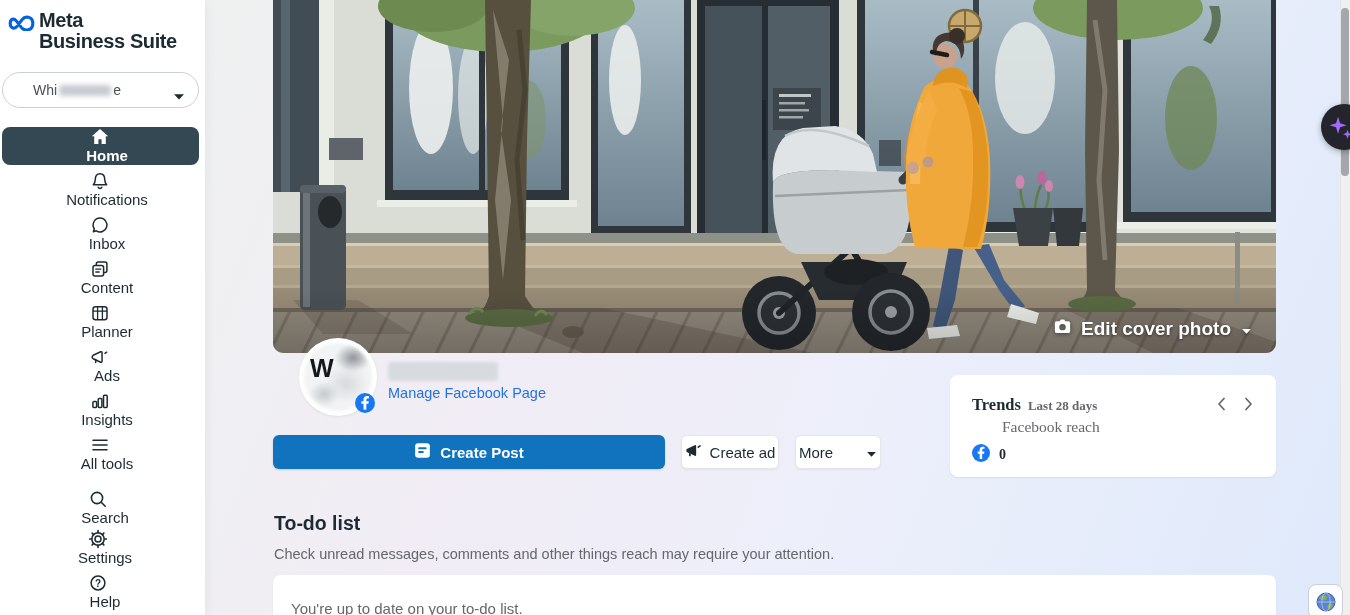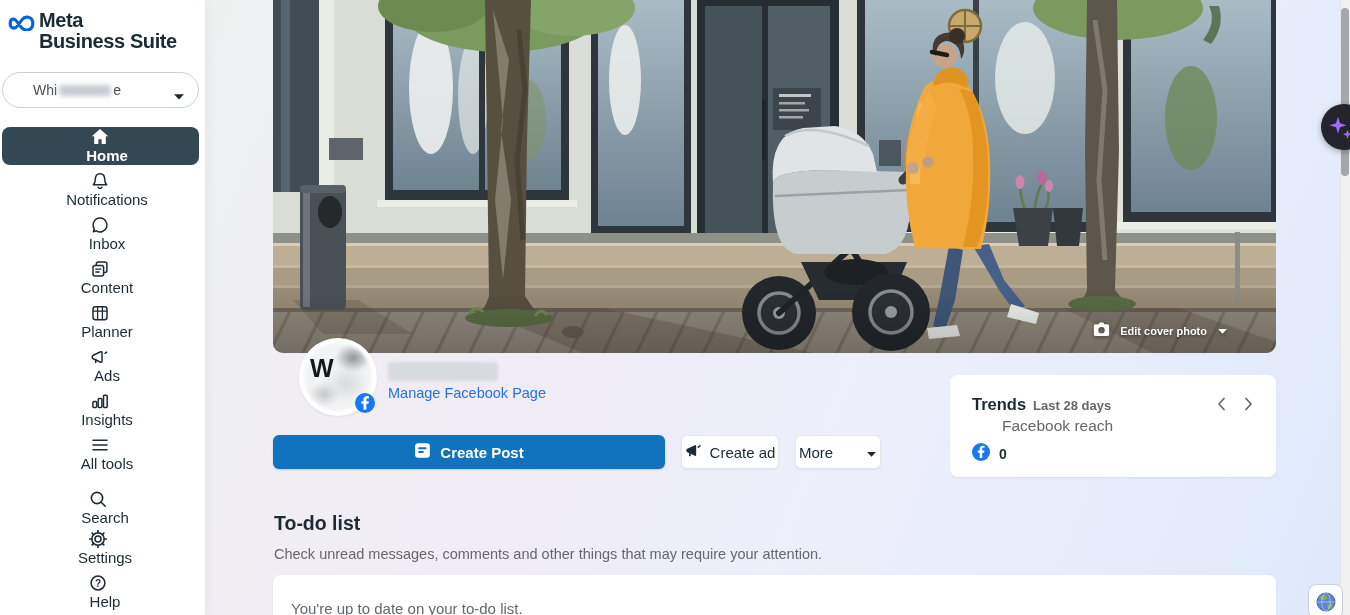--- a/index.html
+++ b/index.html
@@ -38,22 +38,22 @@
   
   .cover {
     position:absolute; left:273px; top:0; width:1003px; height:353px;
     border-radius:0 0 10px 10px; overflow:hidden; background:#d9dcd6;
   }
   .cover::after {
     content:""; position:absolute; left:0; right:0; bottom:0; height:64px;
     background:linear-gradient(transparent,rgba(0,0,0,.20)); pointer-events:none;
   }
   .edit-cover {
-    position:absolute; right:48px; bottom:13px; z-index:2; display:flex; align-items:center;
-    color:#fff; font-size:11px; font-weight:700; cursor:pointer;
+    position:absolute; right:24px; bottom:13px; z-index:2; display:flex; align-items:center;
+    color:#fff; font-size:19px; font-weight:700; cursor:pointer;
     text-shadow:0 1px 3px rgba(0,0,0,.55);
   }
   .edit-cover svg { filter:drop-shadow(0 1px 2px rgba(0,0,0,.5)); }
   .edit-cover .ec-label { margin:0 10px 0 9px; }
   
   .avatar {
     position:absolute; left:301px; top:340px; width:74px; height:74px; border-radius:50%;
     background:#fff; box-shadow:0 0 0 2px #fff,0 1px 4px rgba(0,0,0,.18); z-index:4; cursor:pointer;
   }
   .avatar-blur {
@@ -81,21 +81,21 @@
   .btn-primary { left:273px; width:392px; background:#1173bd; color:#fff; font-weight:700; box-shadow:0 1px 2px rgba(0,0,0,.15); }
   .btn-primary svg { margin-right:9px; }
   .btn-light { background:#fff; color:#1c2b33; border:1px solid #e3e6ea; box-shadow:0 1px 2px rgba(0,0,0,.06); font-weight:500; }
   .btn-create-ad { left:681px; width:98px; }
   .btn-create-ad svg { margin-right:8px; }
   .btn-more { left:795px; width:86px;gap:24px; }
   .btn-more svg { margin-left:9px; }
   
   .trends {
     position:absolute; left:950px; top:375px; width:326px; height:102px;
-    background:#fff; border-radius:8px; box-shadow:0 1px 2px rgba(0,0,0,.07); padding:20px 22px;
+    background:#fff; border-radius:8px; box-shadow:0 1px 2px rgba(0,0,0,.07); padding:20px 22px;font-family:Liberation Serif, serif;
   }
   .trends-titlerow { display:flex; align-items:baseline; }
   .trends-title { font-size:16.5px; font-weight:700; color:#1c2b33; }
   .trends-period { font-size:13px; color:#65676b; margin-left:7px; font-weight:600; }
   .trends-nav { position:absolute; right:20px; top:21px; display:flex; }
   .trends-nav .chev { width:16px; height:16px; margin-left:10px; cursor:pointer; }
   .trends-metric { font-size:15.5px; color:#65676b; margin-top:3px;margin-left:30px; }
   .trends-valuerow { display:flex; align-items:center; margin-top:8px; }
   .trends-value { font-size:14px; font-weight:700; color:#1c2b33; margin-left:9px; }
   
@@ -501,21 +501,21 @@
         <svg width="18" height="18" viewBox="0 0 18 18">
             <circle cx="9" cy="9" r="9" fill="#1877f2"></circle>
             <path d="M12.1 9.65l.3-2.2H10.2V6.1c0-.64.3-1.26 1.32-1.26h1.03V2.96s-.93-.16-1.82-.16c-1.86 0-3.07 1.12-3.07 3.15v1.5H5.7v2.2h1.96v5.25a7.8 7.8 0 0 0 2.54 0V9.65z" fill="#fff"></path>
           </svg>
       </span>
       <span class="trends-value">0</span>
     </div>
   </div>
 
   <div class="todo-title">To-do list</div>
-  <div class="todo-desc">Check unread messages, comments and other things that may require your attention.</div>
+  <div class="todo-desc">Check unread messages, comments and other things reach may require your attention.</div>
   <div class="todo-card">
     <div class="todo-empty">You're up to date on your to-do list.</div>
   </div>
 
   <div class="scroll-track">
     <div class="scroll-thumb"></div>
   </div>
   <div class="ai-button">
     <svg width="30" height="26" viewBox="0 0 24 22">
       <path d="M9.5 1.5 L11.2 7 L16.7 8.7 L11.2 10.4 L9.5 15.9 L7.8 10.4 L2.3 8.7 L7.8 7 Z" fill="#a06bfa"></path>

